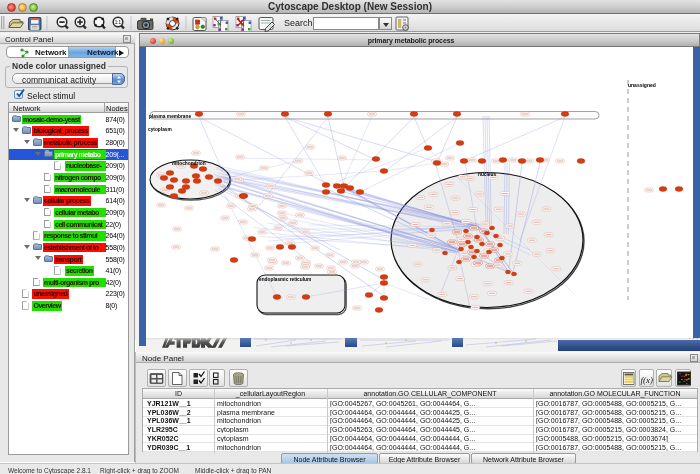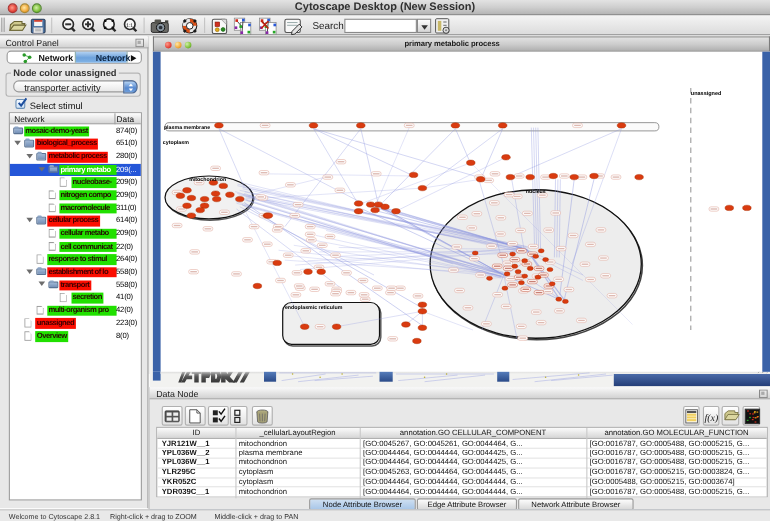--- a/index.html
+++ b/index.html
@@ -759,39 +759,39 @@
           <line x1="2" y1="2" x2="7" y2="4" stroke="#2a9a2a" stroke-width="0.7"></line>
           <line x1="7" y1="4" x2="3" y2="8" stroke="#2a9a2a" stroke-width="0.7"></line>
         </svg>
         <span class="tabtxt" style="left:28px;">Network</span>
       <span class="tabtxt" style="left:80px;color:#0a2240;">Network</span>
       <div id="tabarrow"></div>
     </div>
     <div id="grouplbl">Node color unassigned</div>
     <div id="groupbox"></div>
     <div id="dropdown">
-        <span class="dtxt">transporter activity</span>
+        <span class="dtxt">communicat activity</span>
         <div id="dropstep">
           <svg width="12" height="11" style="position:absolute;left:0;top:0;">
             <path d="M6 2 L8 4.5 L4 4.5 Z" fill="#fff"></path>
             <path d="M6 9 L8 6.5 L4 6.5 Z" fill="#fff"></path>
           </svg>
         </div>
       </div>
     <div id="checkbox">
         <svg width="12" height="12" style="position:absolute;left:0px;top:-3px;">
           <path d="M2 5.5 L4.2 8 L9 1.5" stroke="#1e4f9e" stroke-width="1.8" fill="none"></path>
         </svg>
       </div>
     <div id="checklbl">Select stimul</div>
     <div id="treebox">
       <div id="treehdr">
           <span class="h1">Network</span>
           <div class="vline"></div>
-          <span class="h2">Data</span>
+          <span class="h2">Nodes</span>
         </div>
       <div id="treerows">
           <div class="trow" style="top:10.6px;">
             <div class="fold" style="left:3px;"></div>
             <span class="lbl gbg" style="left:12.5px;max-width:83.0px;">mosaic-demo-yeast</span>
             <span class="num" style="">874(0)</span>
           </div>
 <div class="trow" style="top:22.2px;">
             <div class="tri" style="left:4px;"></div>
             <div class="fold" style="left:13px;"></div>
@@ -877,21 +877,21 @@
             <div class="doc" style="left:13px;"></div>
             <span class="lbl gbg" style="left:23px;max-width:72.5px;">Overview</span>
             <span class="num" style="">8(0)</span>
           </div>
         </div>
     </div>
   </div>
 
   <div id="dpanel">
     <div id="dpanel-hdr">
-        <span>Data Node</span>
+        <span>Node Panel</span>
         <svg width="8" height="8" style="position:absolute;right:3px;top:2px;">
           <rect x="0.5" y="0.5" width="7" height="7" fill="none" stroke="#888" stroke-width="1"></rect>
           <rect x="2" y="2" width="3" height="3" fill="#aaa"></rect>
         </svg>
       </div>
     <div id="dtoolbar">
         <div class="dbtn" style="left:11px;width:19px;"></div>
 <div class="dbtn" style="left:32px;width:19px;"></div>
 <div class="dbtn" style="left:53px;width:19px;"></div>
 <div class="dbtn" style="left:73px;width:16px;"></div>

